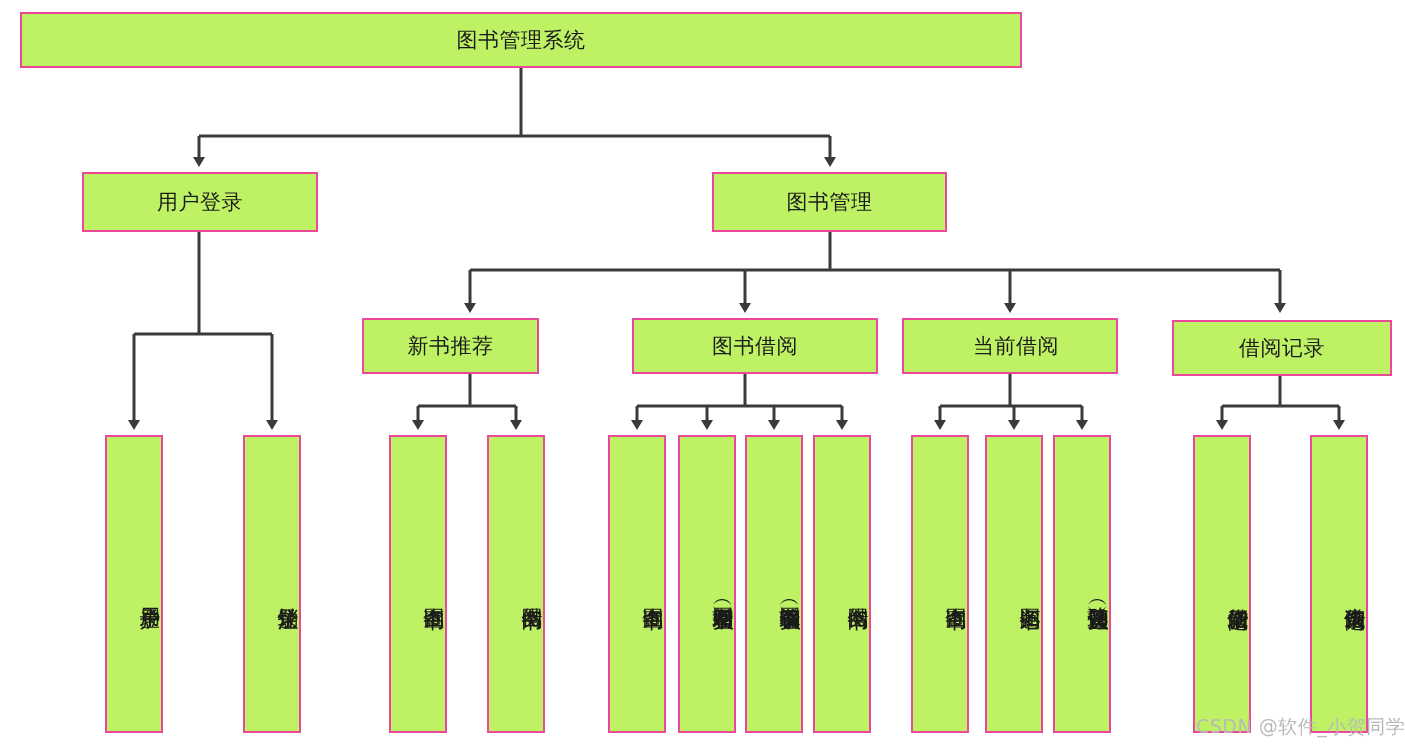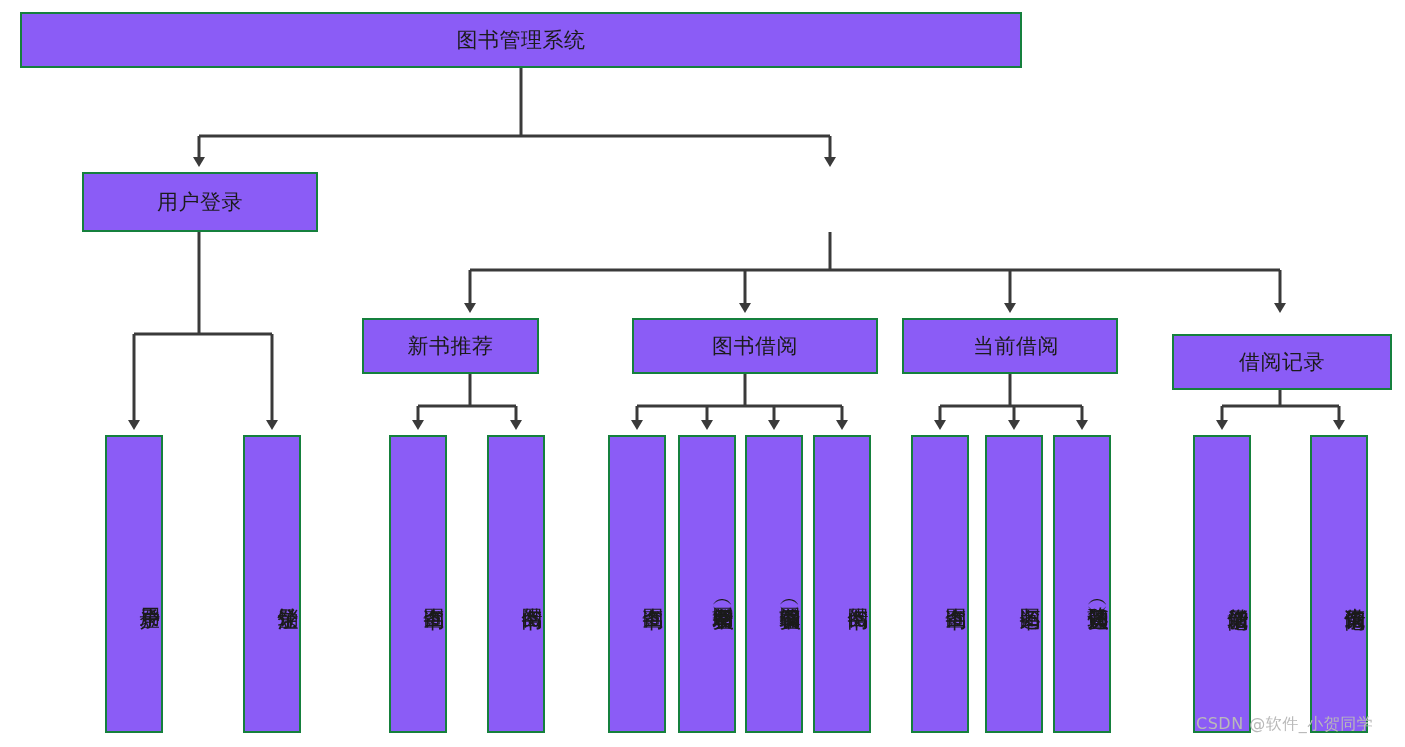--- a/index.html
+++ b/index.html
@@ -4,22 +4,22 @@
 <style>
   html,body{margin:0;padding:0;background:#ffffff;}
   body{
     font-family:"DejaVu Sans","Liberation Sans",sans-serif;
     width:1405px;height:747px;overflow:hidden;position:relative;
   }
   #diagram{position:absolute;left:0;top:0;width:1405px;height:747px;}
   .node{
     position:absolute;
     box-sizing:border-box;
-    background:#8b5cf6;
-    border:2px solid #15803d;
+    background:#bef264;
+    border:2px solid #ec4899;
     display:flex;
     align-items:center;
     justify-content:center;
     color:#1b1b1b;
     letter-spacing:0.5px;
   }
   .node.horizontal{font-size:21px;}
   .node.vertical{
     writing-mode:vertical-rl;
     text-orientation:upright;
@@ -27,21 +27,21 @@
     align-items:flex-start;
     justify-content:center;
     padding-top:16px;
     line-height:1.05;
     white-space:nowrap;
   }
   #edges{position:absolute;left:0;top:0;width:1405px;height:747px;pointer-events:none;}
   #watermark{
     position:absolute;
     left:1196px;top:714px;
-    font-size:16px;
+    font-size:19px;
     color:#b9b9b9;
     white-space:nowrap;
     letter-spacing:0.5px;
   }
 </style>
 </head>
 <body>
 
 <div id="diagram">
 
@@ -91,25 +91,26 @@
       <path d="M1280,374 L1280,406"></path>
       <path d="M1222,406 L1339,406"></path>
       <path d="M1222,406 L1222,421" marker-end="url(#arrow)"></path>
       <path d="M1339,406 L1339,421" marker-end="url(#arrow)"></path>
     </g>
   </svg>
 
   <div class="node horizontal" style="left: 20px; top: 12px; width: 1002px; height: 56px;">图书管理系统</div>
 
   <div class="node horizontal" style="left: 82px; top: 172px; width: 236px; height: 60px;">用户登录</div>
+  <div class="node horizontal" style="left: 712px; top: 172px; width: 235px; height: 60px;">图书管理</div>
 
   <div class="node horizontal" style="left: 362px; top: 318px; width: 177px; height: 56px;">新书推荐</div>
   <div class="node horizontal" style="left: 632px; top: 318px; width: 246px; height: 56px;">图书借阅</div>
   <div class="node horizontal" style="left: 902px; top: 318px; width: 216px; height: 56px; padding-left: 12px;">当前借阅</div>
-  <div class="node horizontal" style="left: 1172px; top: 334px; width: 220px; height: 56px;">借阅记录</div>
+  <div class="node horizontal" style="left: 1172px; top: 320px; width: 220px; height: 56px;">借阅记录</div>
 
   <div class="node vertical" style="left: 105px; top: 435px; width: 58px; height: 298px;">用户登录</div>
   <div class="node vertical" style="left: 243px; top: 435px; width: 58px; height: 298px;">注销登录</div>
   <div class="node vertical" style="left: 389px; top: 435px; width: 58px; height: 298px;">查询图书</div>
   <div class="node vertical" style="left: 487px; top: 435px; width: 58px; height: 298px;">借阅图书</div>
   <div class="node vertical" style="left: 608px; top: 435px; width: 58px; height: 298px;">查询图书</div>
   <div class="node vertical" style="left: 678px; top: 435px; width: 58px; height: 298px;">新增图书（管理员）</div>
   <div class="node vertical" style="left: 745px; top: 435px; width: 58px; height: 298px;">编辑图书（管理员）</div>
   <div class="node vertical" style="left: 813px; top: 435px; width: 58px; height: 298px;">借阅图书</div>
   <div class="node vertical" style="left: 911px; top: 435px; width: 58px; height: 298px;">查询图书</div>

